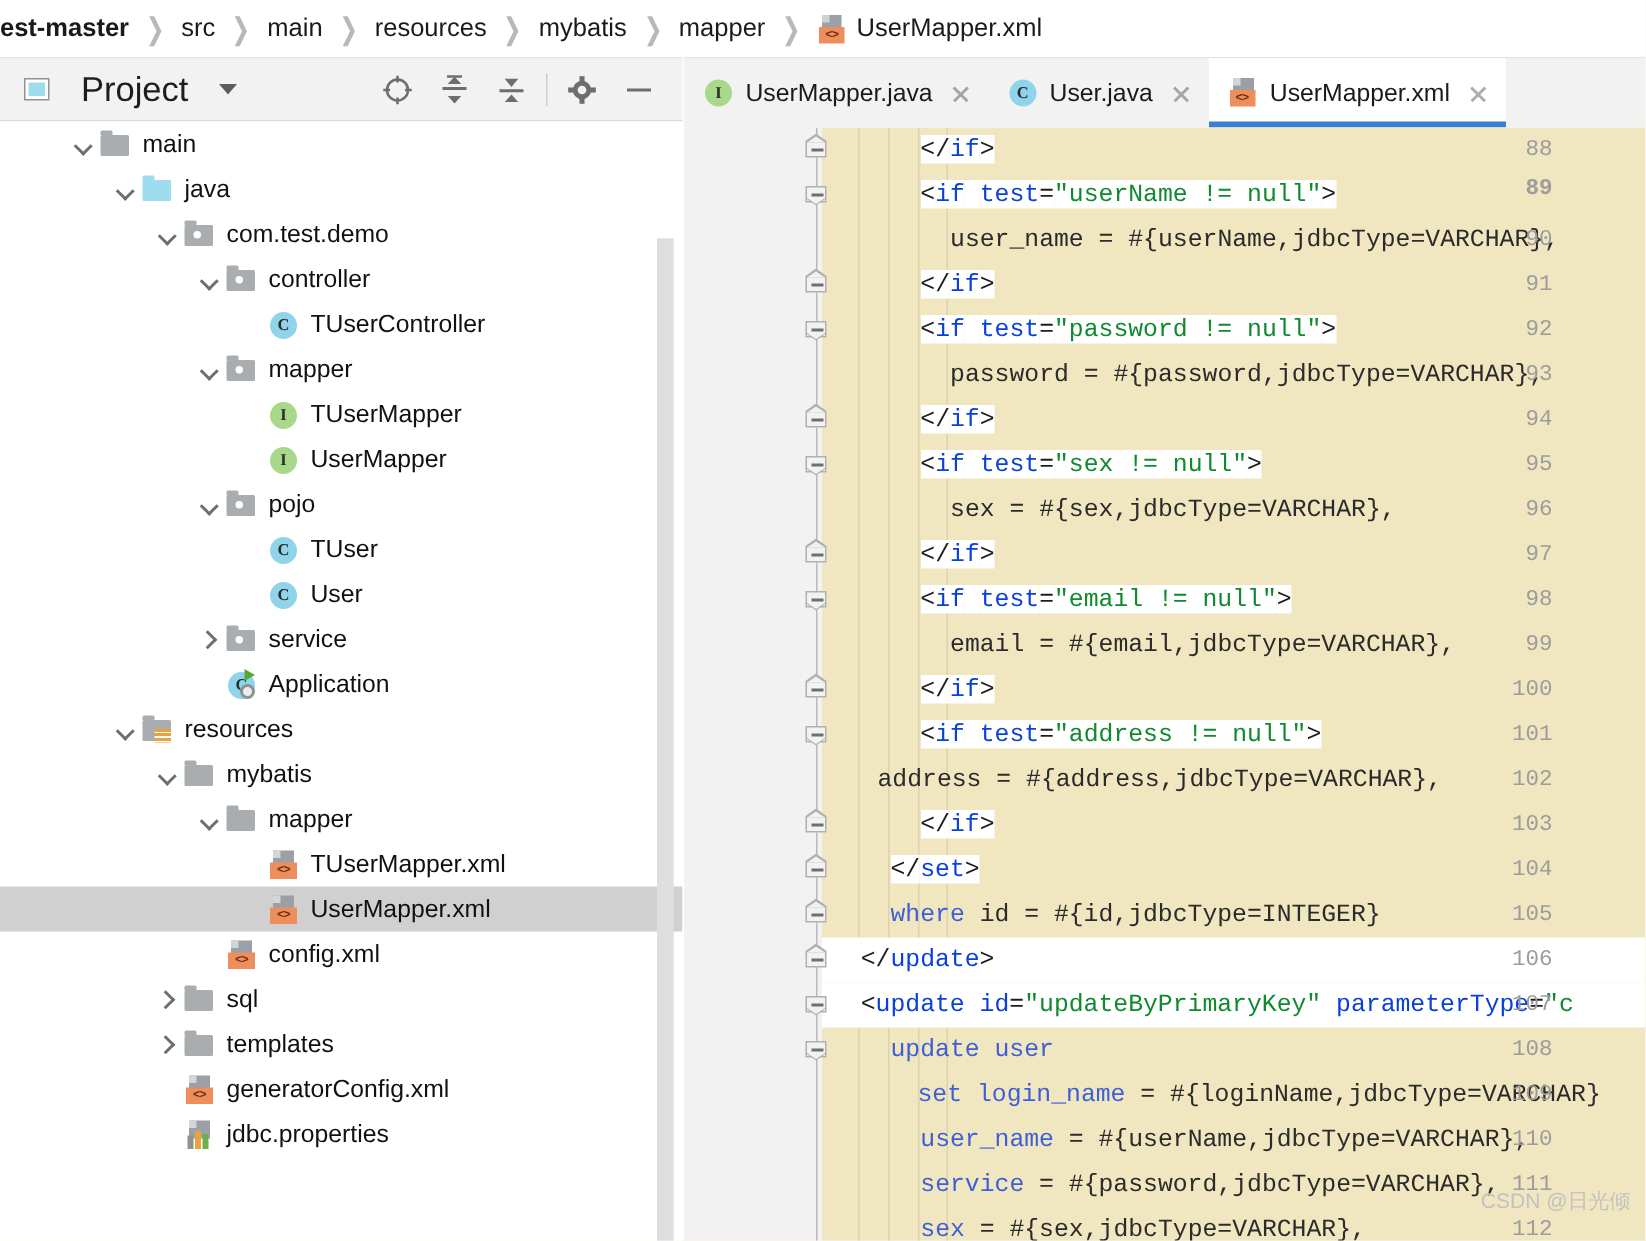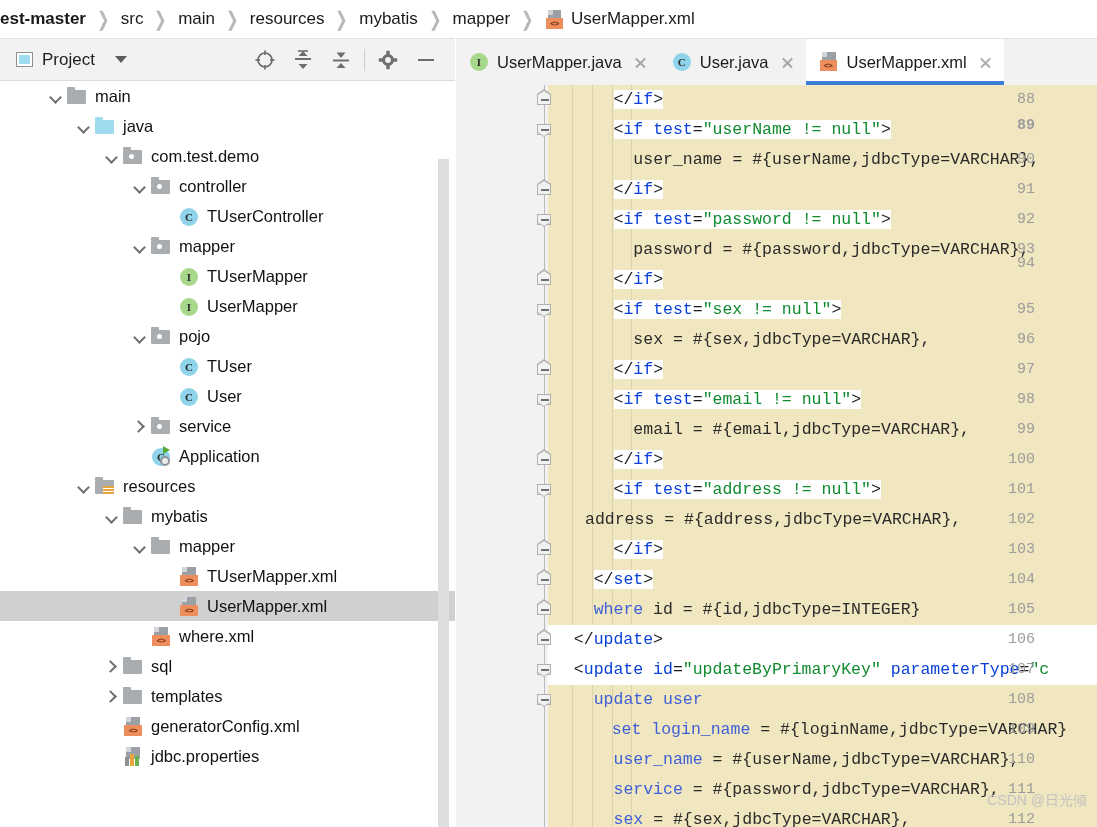--- a/index.html
+++ b/index.html
@@ -55,21 +55,21 @@
   }
   .proj-btn{display:flex;align-items:center;gap:9px;margin-left:16px;cursor:default;}
   .proj-sq{
     width:17px;height:15px;border:1px solid #8e9295;background:#ffffff;
     box-sizing:border-box;position:relative;
   }
   .proj-sq:after{
     content:"";position:absolute;left:2px;top:2px;right:2px;bottom:2px;
     background:#9fdcf0;
   }
-  .proj-label{font-size:17px;color:#1d1d1d;}
+  .proj-label{font-size:23px;color:#1d1d1d;margin-left:12px;}
   .caret-down{
     width:0;height:0;border-left:6px solid transparent;border-right:6px solid transparent;
     border-top:7px solid #5d5d5d;margin-left:11px;
   }
   .hdr-icons{position:absolute;right:10px;display:flex;align-items:center;gap:0px;}
   .hicon{width:38px;height:34px;display:flex;align-items:center;justify-content:center;cursor:default;}
   .vsep{width:1px;height:22px;background:#cfcfcf;margin:0 4px;}
 
   
   .tree{
@@ -522,21 +522,21 @@
           <span class="tlabel">UserMapper.xml</span>
         </div>
         <div class="trow">
           <span style="flex:0 0 128px"></span>
           <span class="tw"></span>
           <span class="ticon xml-ico">
             <span class="page"></span>
             <span class="fold2"></span>
             <span class="badge">&lt;&gt;</span>
           </span>
-          <span class="tlabel">where.xml</span>
+          <span class="tlabel">config.xml</span>
         </div>
         <div class="trow">
           <span style="flex:0 0 100px"></span>
           <span class="tw">
             <span class="chev right"></span>
           </span>
           <span class="ticon">
             <span class="fold-gray"></span>
           </span>
           <span class="tlabel">sql</span>
@@ -757,21 +757,21 @@
             <span class="bar"></span>
           </div>
         </div>
       <div id="lnums">
           <div class="lnum" style="top: 0px;">88</div>
           <div class="lnum" style="top: 26px; font-weight: bold;">89</div>
           <div class="lnum" style="top: 60px;">90</div>
           <div class="lnum" style="top: 90px;">91</div>
           <div class="lnum" style="top: 120px;">92</div>
           <div class="lnum" style="top: 150px;">93</div>
-          <div class="lnum" style="top: 164px;">94</div>
+          <div class="lnum" style="top: 180px;">94</div>
           <div class="lnum" style="top: 210px;">95</div>
           <div class="lnum" style="top: 240px;">96</div>
           <div class="lnum" style="top: 270px;">97</div>
           <div class="lnum" style="top: 300px;">98</div>
           <div class="lnum" style="top: 330px;">99</div>
           <div class="lnum" style="top: 360px;">100</div>
           <div class="lnum" style="top: 390px;">101</div>
           <div class="lnum" style="top: 420px;">102</div>
           <div class="lnum" style="top: 450px;">103</div>
           <div class="lnum" style="top: 480px;">104</div>

